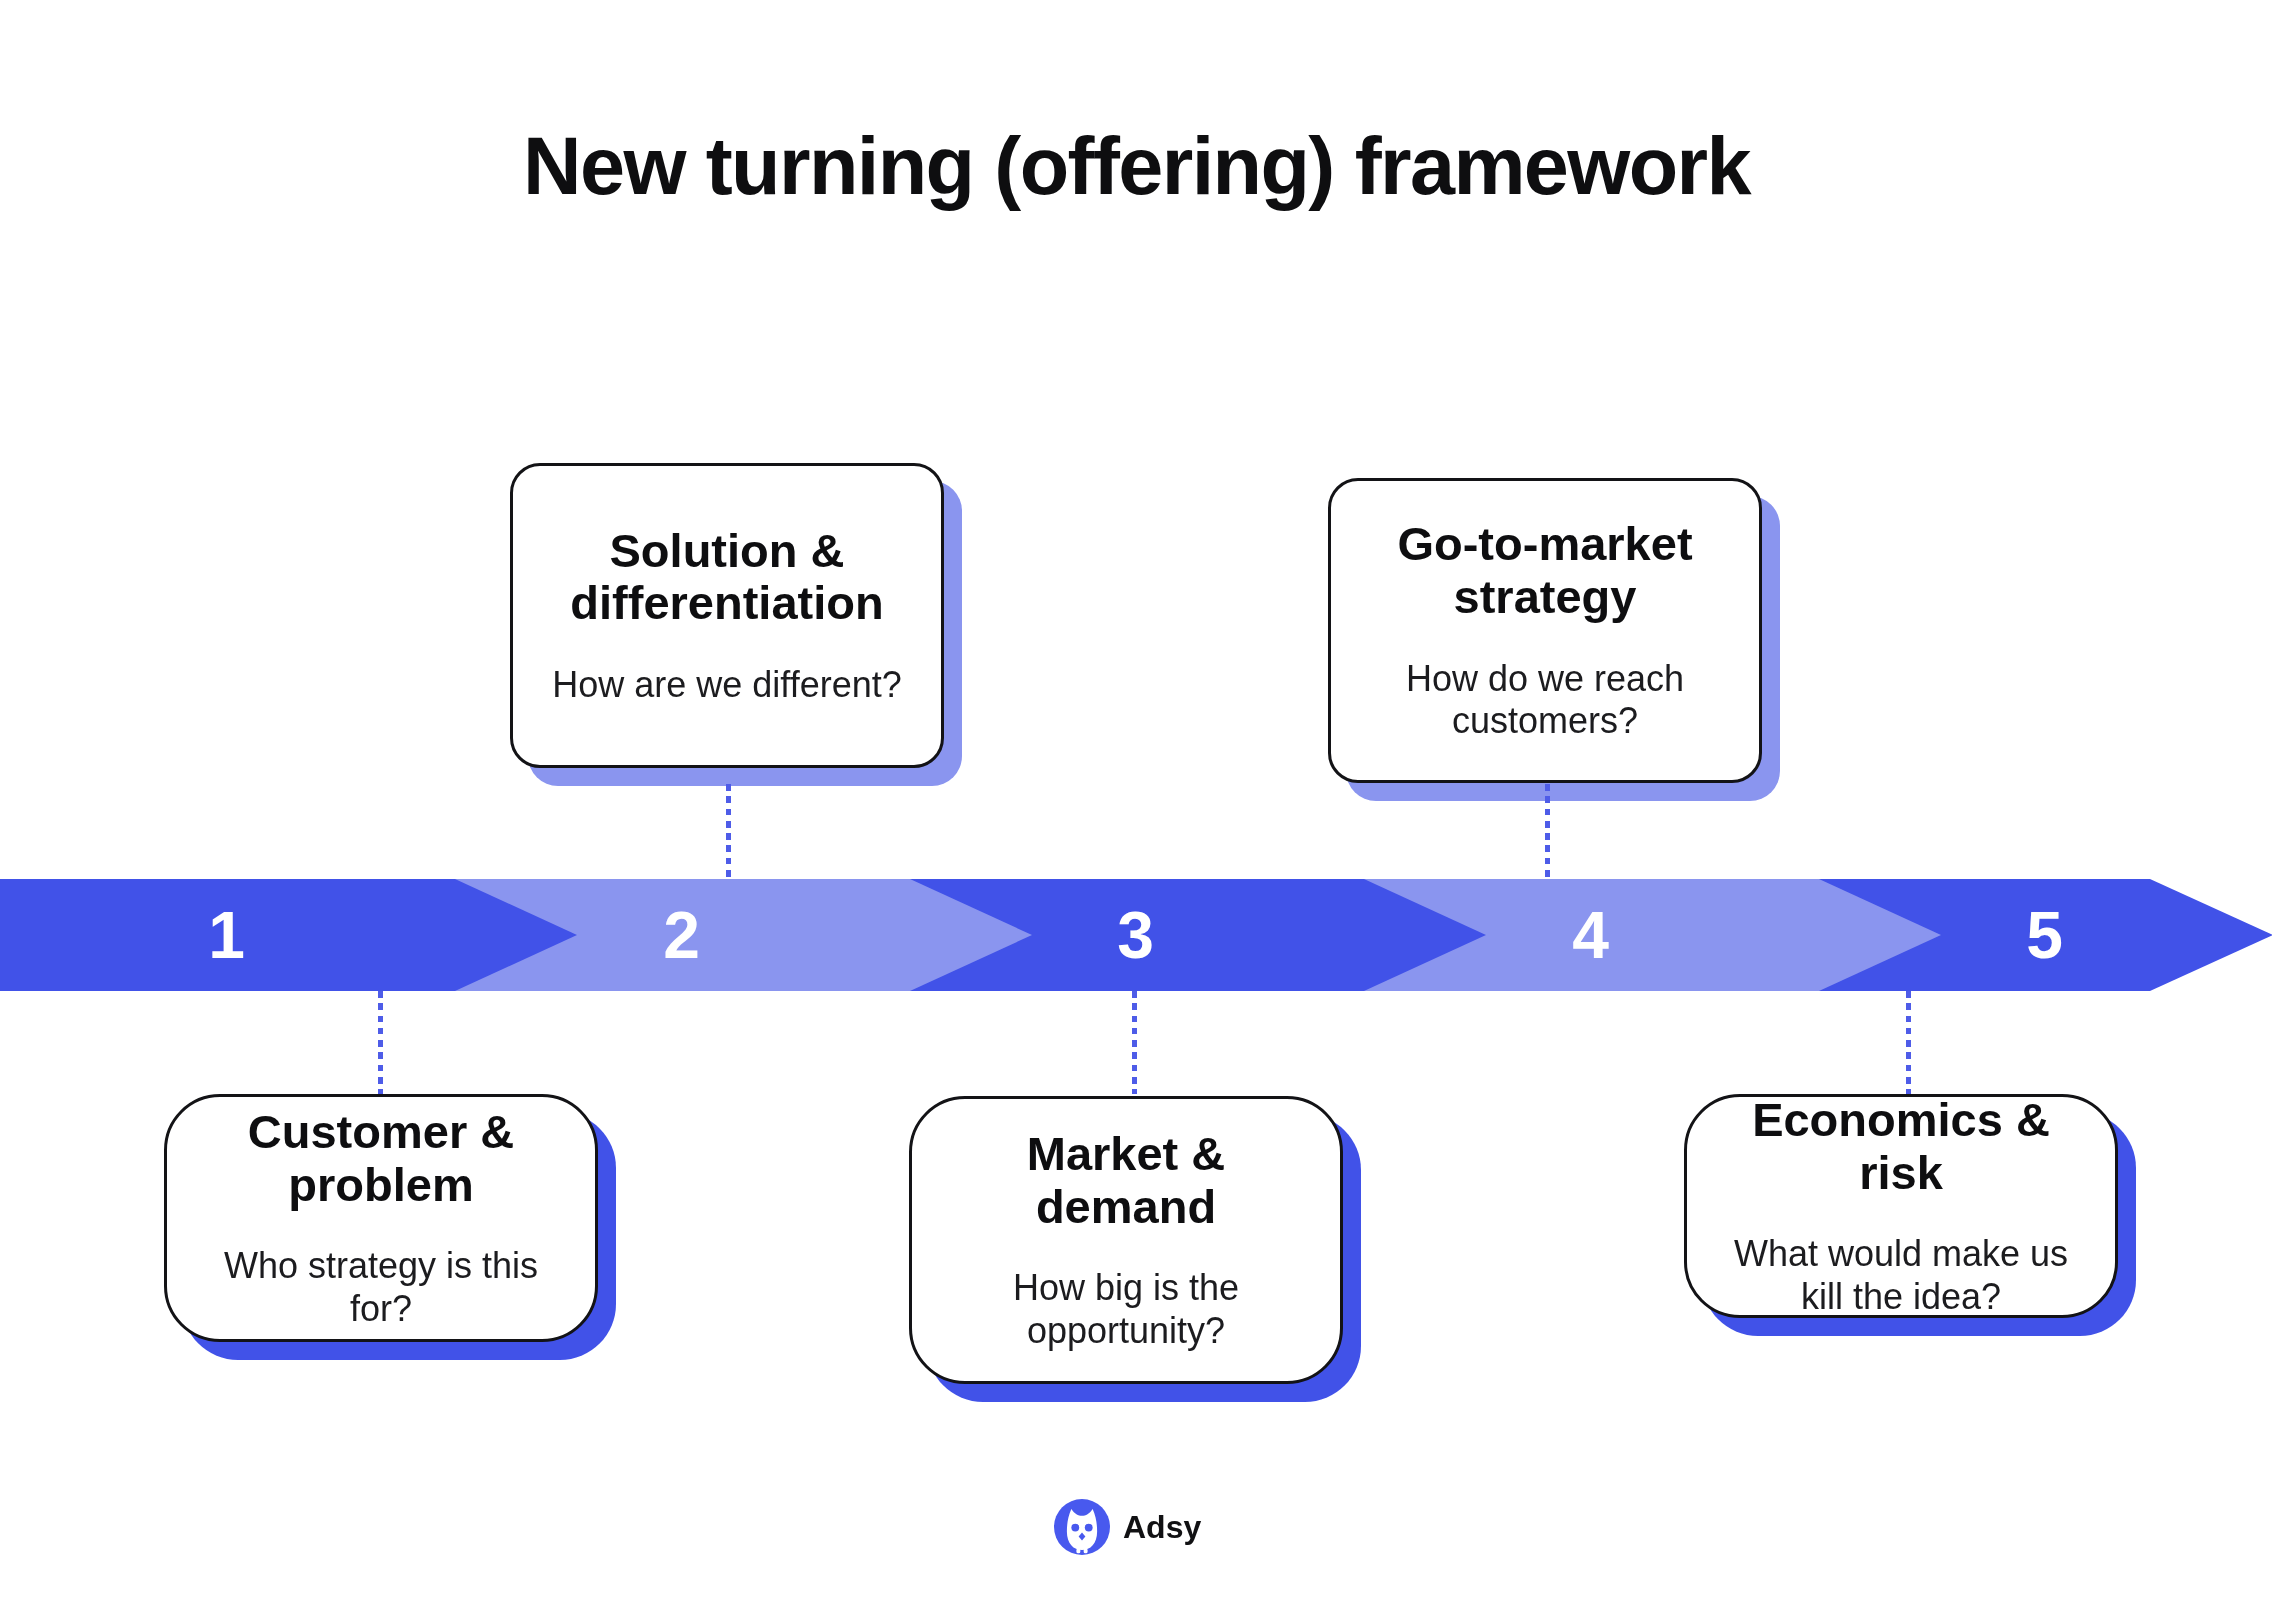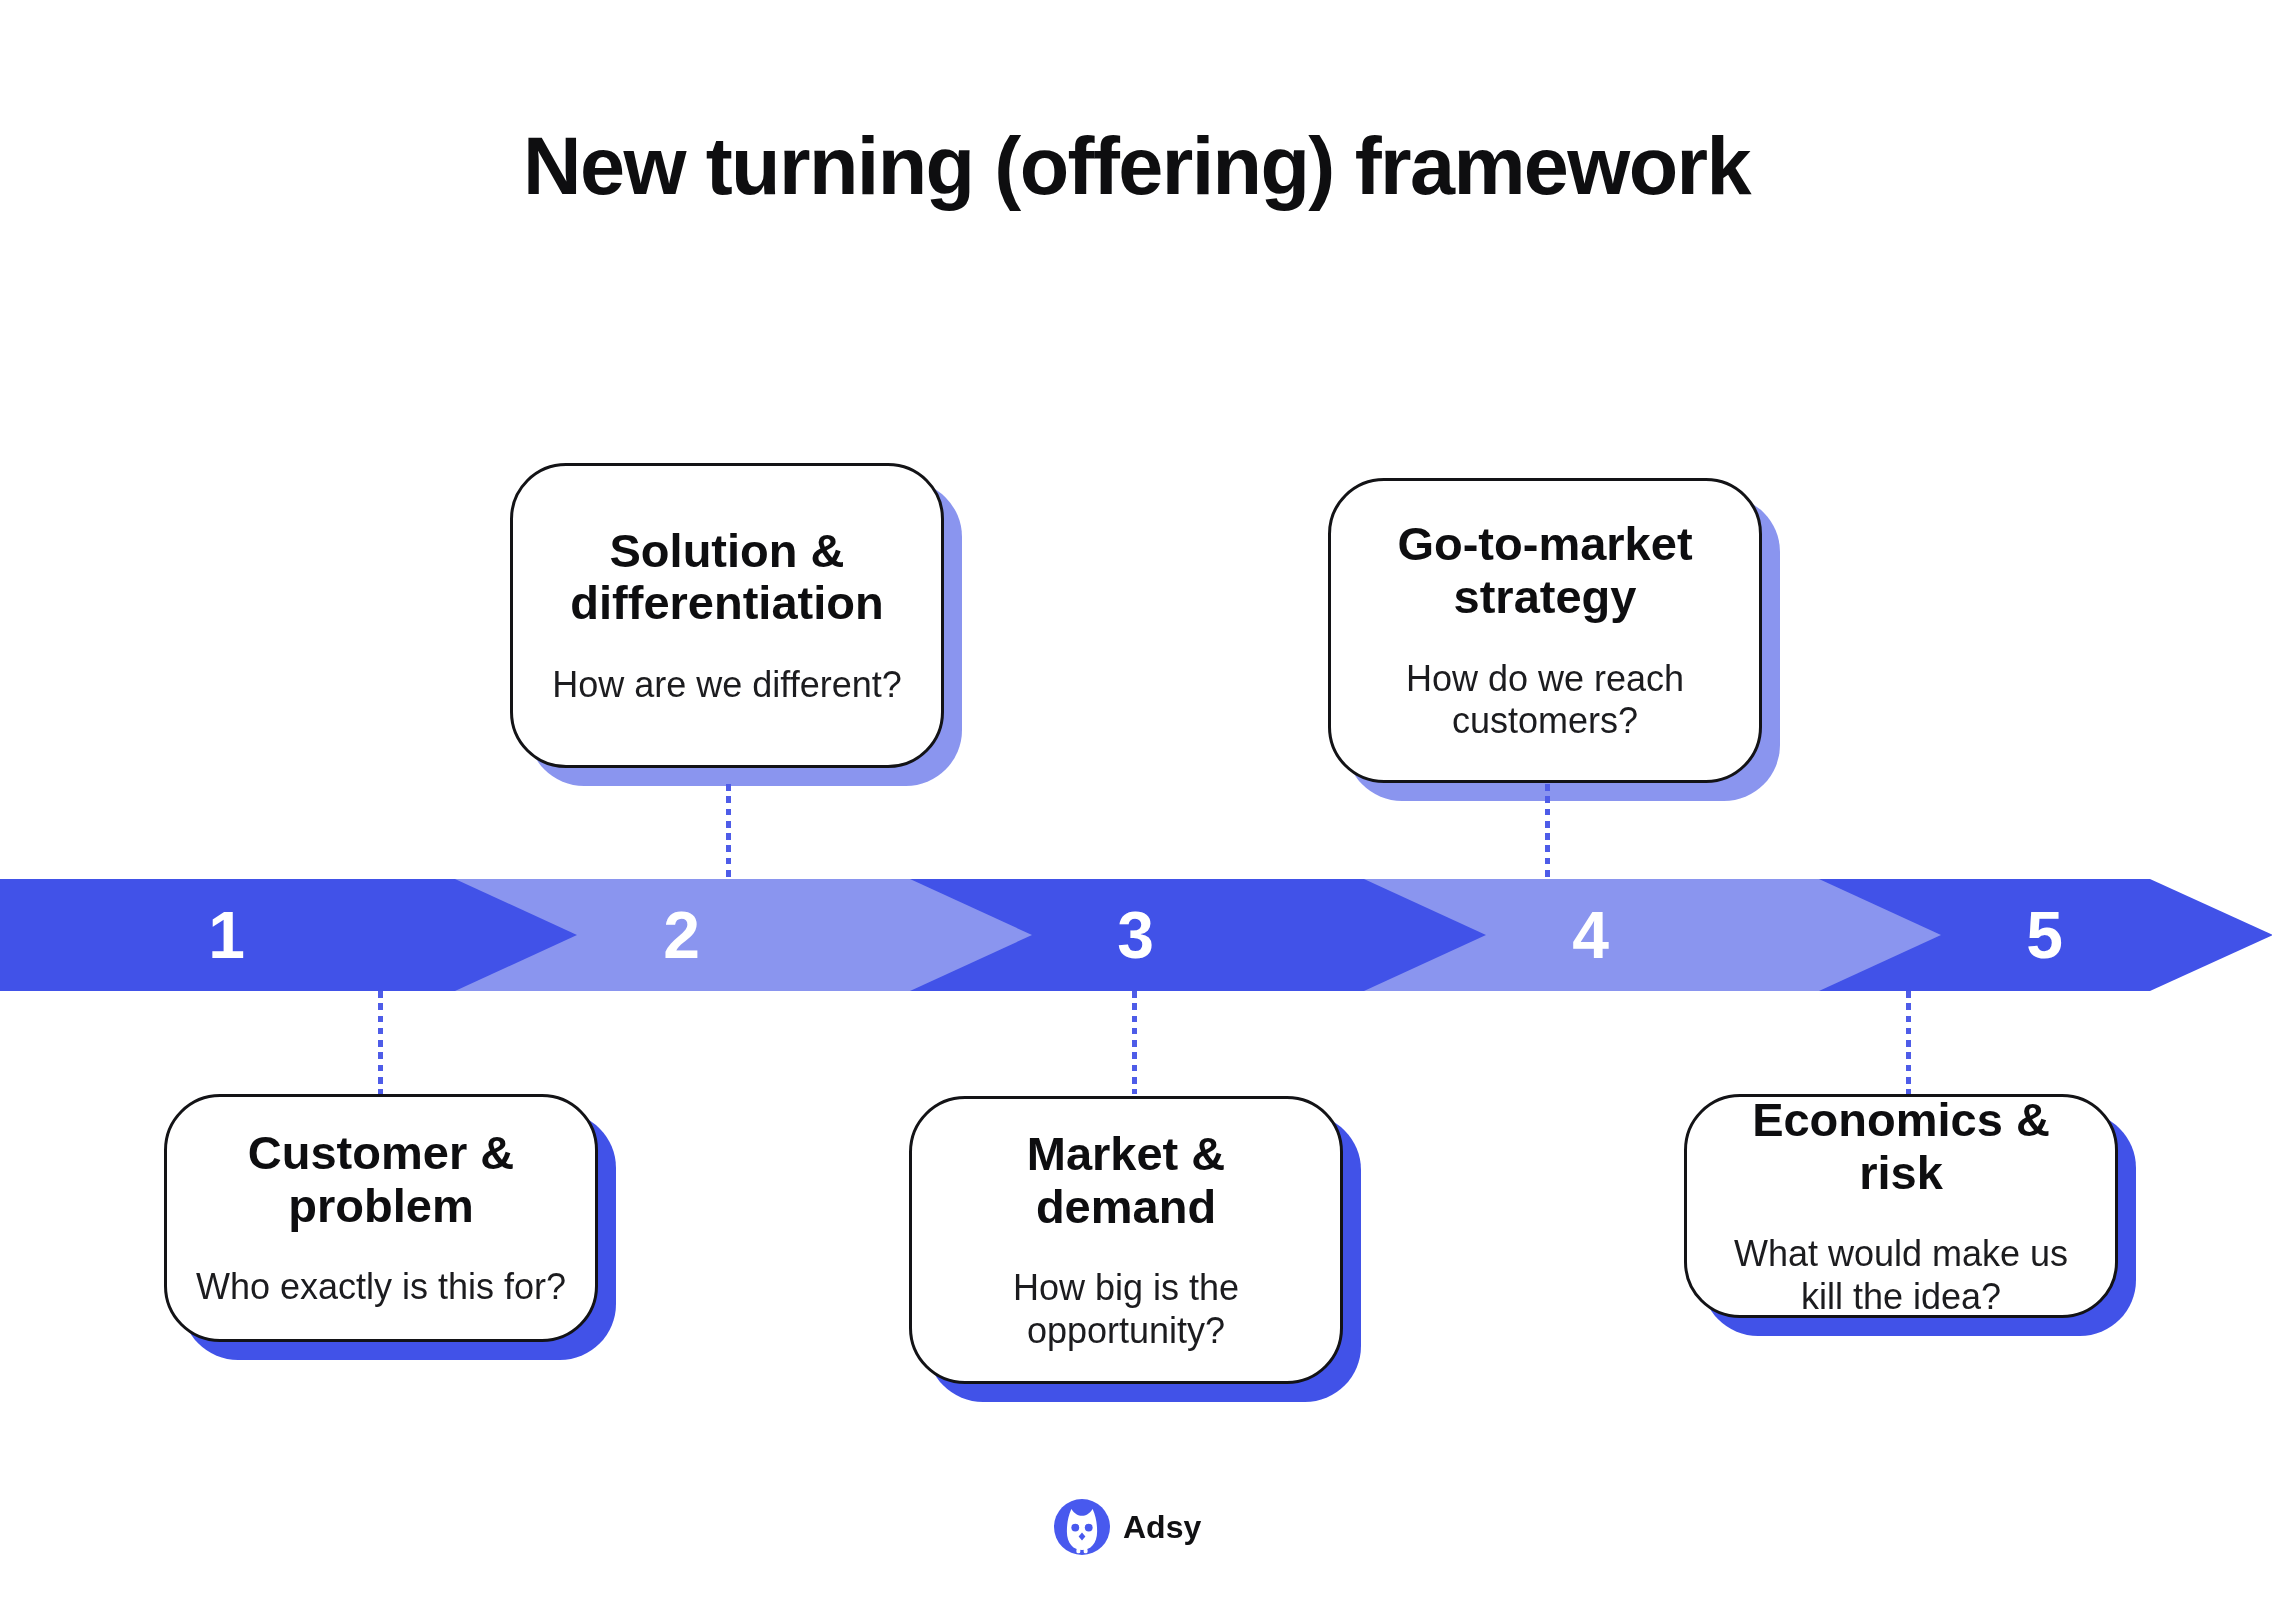--- a/index.html
+++ b/index.html
@@ -39,21 +39,21 @@
   .c-a2 { left:1545px; top:784px;  height:95px; }
   .c-b1 { left:378px;  top:991px; height:103px; }
   .c-b2 { left:1132px; top:991px; height:103px; }
   .c-b3 { left:1906px; top:991px; height:103px; }
 
   
   .card { position:absolute; width:434px; background:#ffffff;
           border:3.3px solid #131316; border-radius:56px;
           display:flex; flex-direction:column; justify-content:center; align-items:center;
           gap:34px; padding:16.4px 21px; text-align:center; }
-  .card.above { box-shadow:18px 18px 0 #8a95ef; }
+  .card.above { box-shadow:18px 18px 0 #8a95ef;border-radius:30px; }
   .card.below { box-shadow:18px 18px 0 #4152e8; }
   .card-title { font-size:47px; font-weight:700; line-height:1.12; color:#0e0e10; }
   .card-q { font-size:36px; font-weight:400; line-height:1.18; color:#1c1c1f; }
   .card-solution  { left:510px;  top:463px;  height:305px; }
   .card-gtm       { left:1328px; top:463px;  height:305px;margin-top:15px; }
   .card-customer  { left:164px;  top:1094px; height:248px; }
   .card-market    { left:909px; top:1096px; height:288px; }
   .card-economics { left:1684px; top:1094px; height:224px; }
 
   
@@ -92,21 +92,21 @@
     <div class="seg seg-end  dark  s5"></div>
     <div class="step-num n1">1</div>
     <div class="step-num n2">2</div>
     <div class="step-num n3">3</div>
     <div class="step-num n4">4</div>
     <div class="step-num n5">5</div>
   </div>
 
   <div class="card below card-customer">
     <div class="card-title">Customer &amp; problem</div>
-    <div class="card-q">Who exactly is this for?</div>
+    <div class="card-q">Who strategy is this for?</div>
   </div>
   <div class="card below card-market">
     <div class="card-title">Market &amp; demand</div>
     <div class="card-q">How big is the opportunity?</div>
   </div>
   <div class="card below card-economics">
     <div class="card-title">Economics &amp; risk</div>
     <div class="card-q">What would make us kill the idea?</div>
   </div>
 

